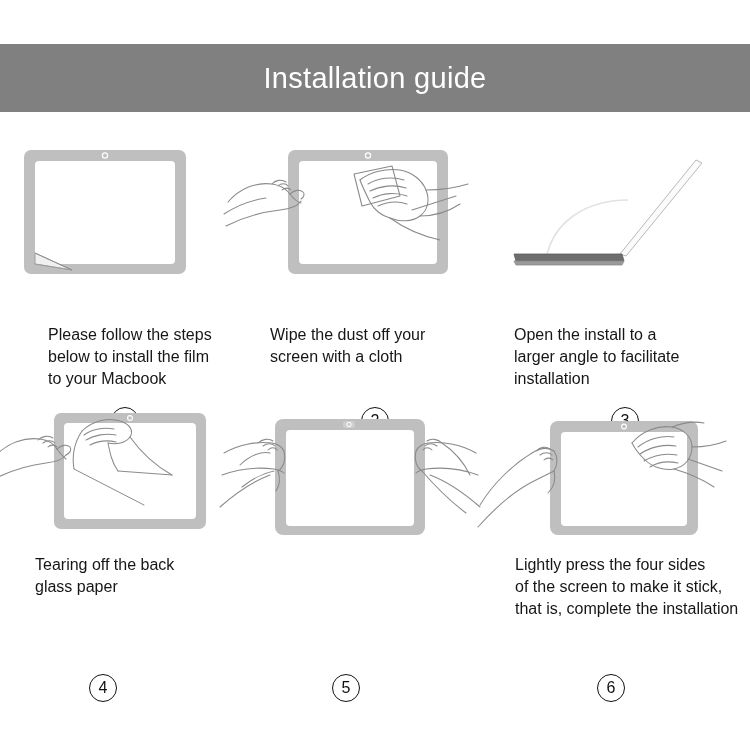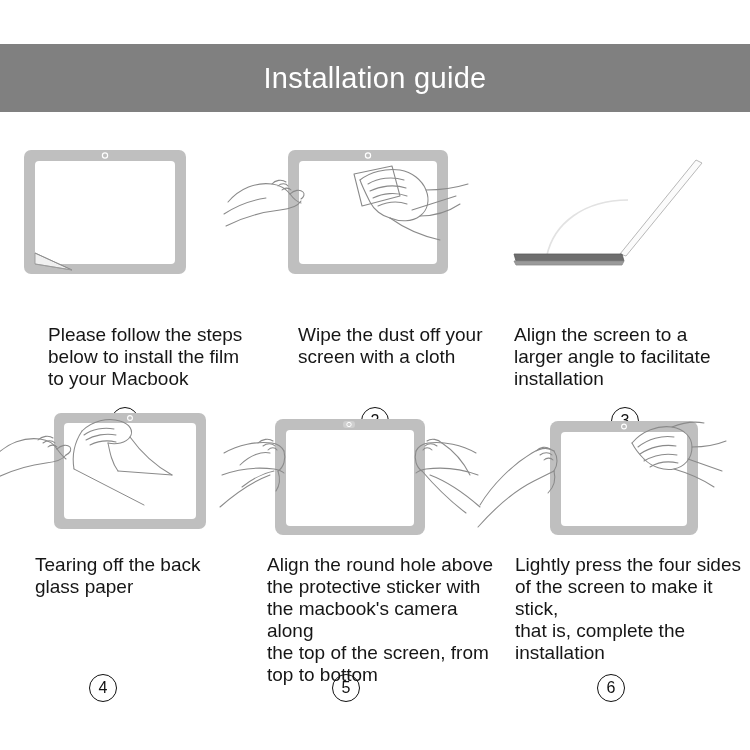--- a/index.html
+++ b/index.html
@@ -56,21 +56,21 @@
     height: 130px;
     overflow: visible;
   }
   .step-illustration svg {
     position: absolute;
     left: 0;
     top: 0;
     overflow: visible;
   }
   .step-caption {
-    font-size: 19px;
+    font-size: 16px;
     line-height: 22px;
     color: #161616;
     white-space: pre-line;
   }
   .step-number-row {
     position: absolute;
     width: 250px;
     text-align: center;
   }
   .step-number-circle {
@@ -88,21 +88,21 @@
   
   #panel-1 { left: 0px;   top: 40px; }
   #panel-2 { left: 250px; top: 40px; }
   #panel-3 { left: 500px; top: 40px; }
   
   #panel-4 { left: 0px;   top: 305px; padding-left: 12px; }
   #panel-5 { left: 250px; top: 305px; }
   #panel-6 { left: 500px; top: 305px; }
 
   #panel-1 .step-caption { position:absolute; left:48px;  top:180px; width:200px; }
-  #panel-2 .step-caption { position:absolute; left:48px;  top:180px; width:210px; }
+  #panel-2 .step-caption { position:absolute; left:20px;  top:180px; width:210px; }
   #panel-3 .step-caption { position:absolute; left:14px;  top:180px; width:215px; }
   #panel-4 .step-caption { position:absolute; left:35px;  top:145px; width:205px; }
   #panel-5 .step-caption { position:absolute; left:17px;  top:145px; width:228px; }
   #panel-6 .step-caption { position:absolute; left:15px;  top:145px; width:240px; }
 
   #panel-1 .step-number-row { left:0; top:263px; }
   #panel-2 .step-number-row { left:0; top:263px; }
   #panel-3 .step-number-row { left:0; top:263px; }
   #panel-4 .step-number-row { left:-22px; top:265px; }
   #panel-5 .step-number-row { left:-29px; top:265px; }
@@ -186,21 +186,21 @@
       <svg width="250" height="130" viewBox="0 0 250 130">
 
         <path d="M46 116 C52 78 86 56 128 56" fill="none" stroke="#e2e2e2" stroke-width="1.6"></path>
 
         <path d="M120 110 L196 16 L202 19 L126 112 Z" fill="#fbfbfb" stroke="#b8b8b8" stroke-width="1" stroke-linejoin="round"></path>
 
         <path d="M14 110 L122 110 L124 117 L16 117 Z" fill="#6e6e6e" stroke="#5c5c5c" stroke-width="0.8"></path>
         <path d="M14 117 L124 117 L122 121 L16 121 Z" fill="#9a9a9a" stroke="#8a8a8a" stroke-width="0.8"></path>
       </svg>
     </div>
-    <div class="step-caption">Align the screen to a
+    <div class="step-caption">Open the install to a
 larger angle to facilitate
 installation</div>
     <div class="step-number-row">
       <span class="step-number-circle">3</span>
     </div>
   </div>
 
   <div class="step-panel" id="panel-4">
     <div class="step-illustration">
       <svg width="250" height="130" viewBox="0 0 250 130">
@@ -271,25 +271,20 @@
           <path d="M187 37 C183 34 178 34 175 37"></path>
           <path d="M182 41 C179 38 175 38 173 41"></path>
           <path d="M166 42 C164 50 166 58 172 62"></path>
           <path d="M228 66 C212 60 192 58 176 60 C171 61 168 62 166 64"></path>
           <path d="M230 98 C214 84 196 72 180 66"></path>
           <path d="M172 62 C184 76 200 92 216 104"></path>
           <path d="M192 34 C204 42 214 54 220 66"></path>
         </g>
       </svg>
     </div>
-    <div class="step-caption">Align the round hole above
-the protective sticker with
-the macbook's camera along
-the top of the screen, from
-top to bottom</div>
     <div class="step-number-row">
       <span class="step-number-circle">5</span>
     </div>
   </div>
 
   <div class="step-panel" id="panel-6">
     <div class="step-illustration">
       <svg width="250" height="130" viewBox="0 0 250 130">
         <rect x="50" y="12" width="148" height="114" rx="8" ry="8" fill="#bfbfbf"></rect>
         <rect x="61" y="23" width="126" height="94" rx="4" ry="4" fill="#ffffff"></rect>

